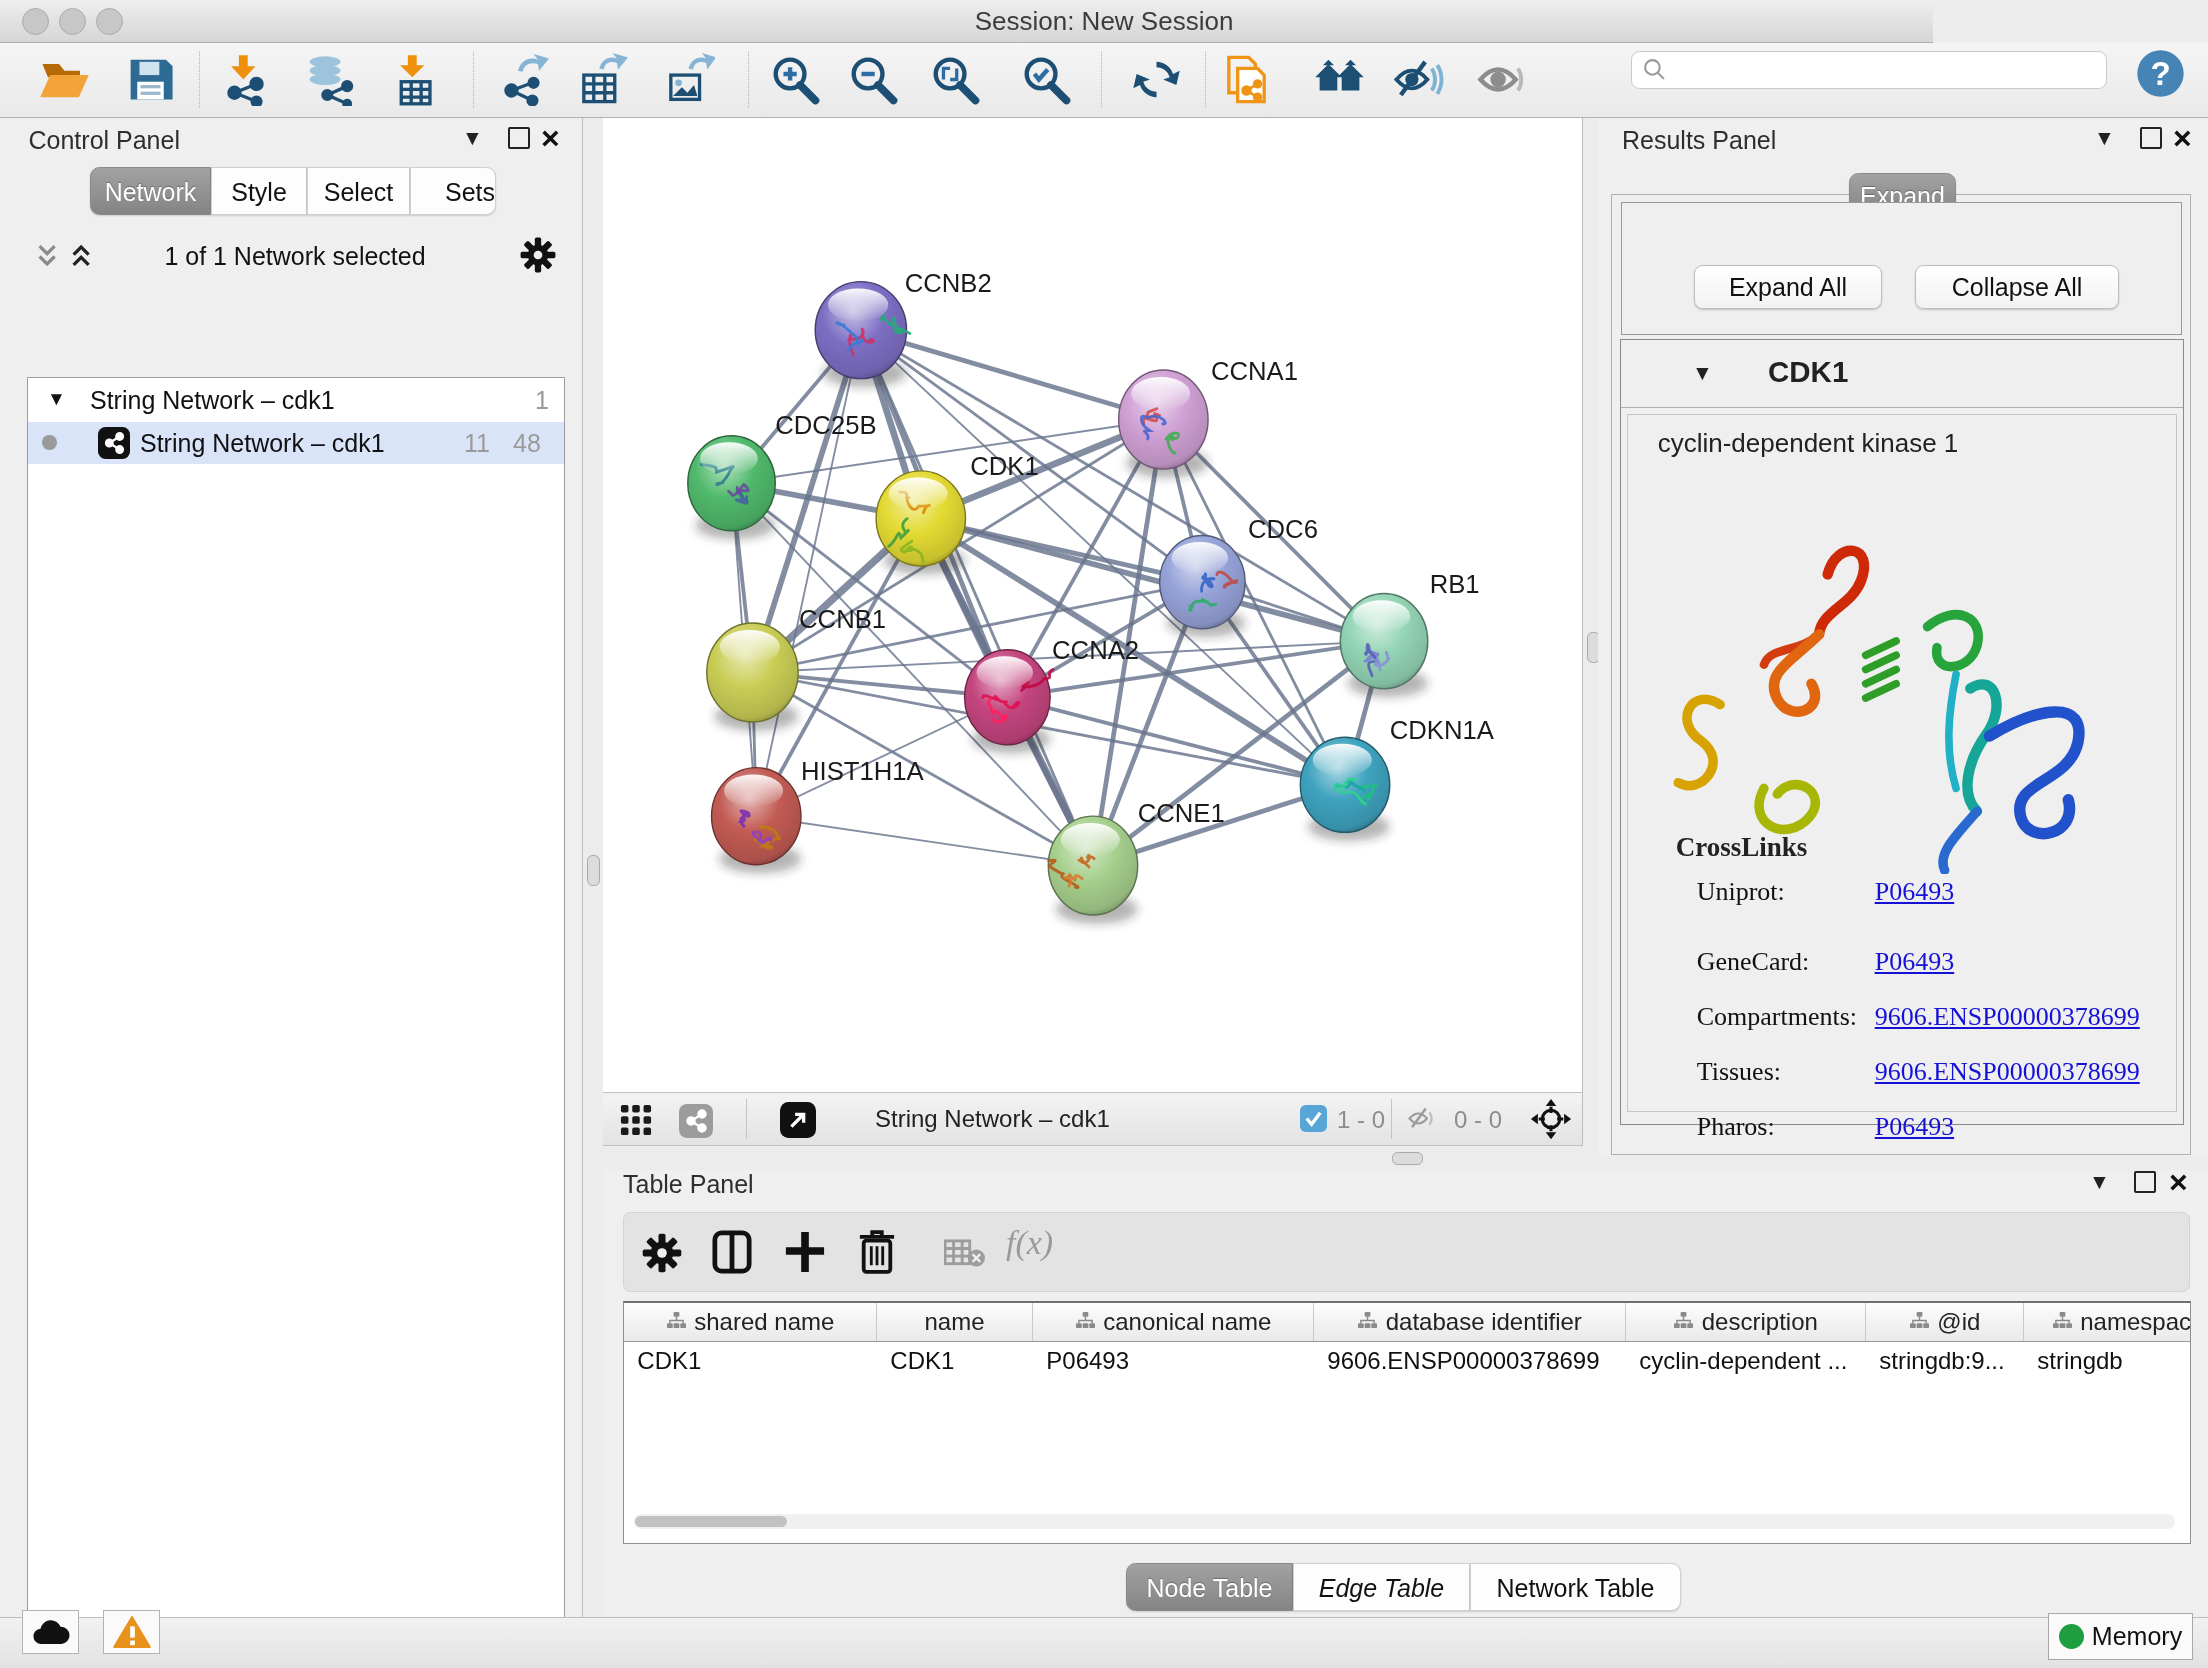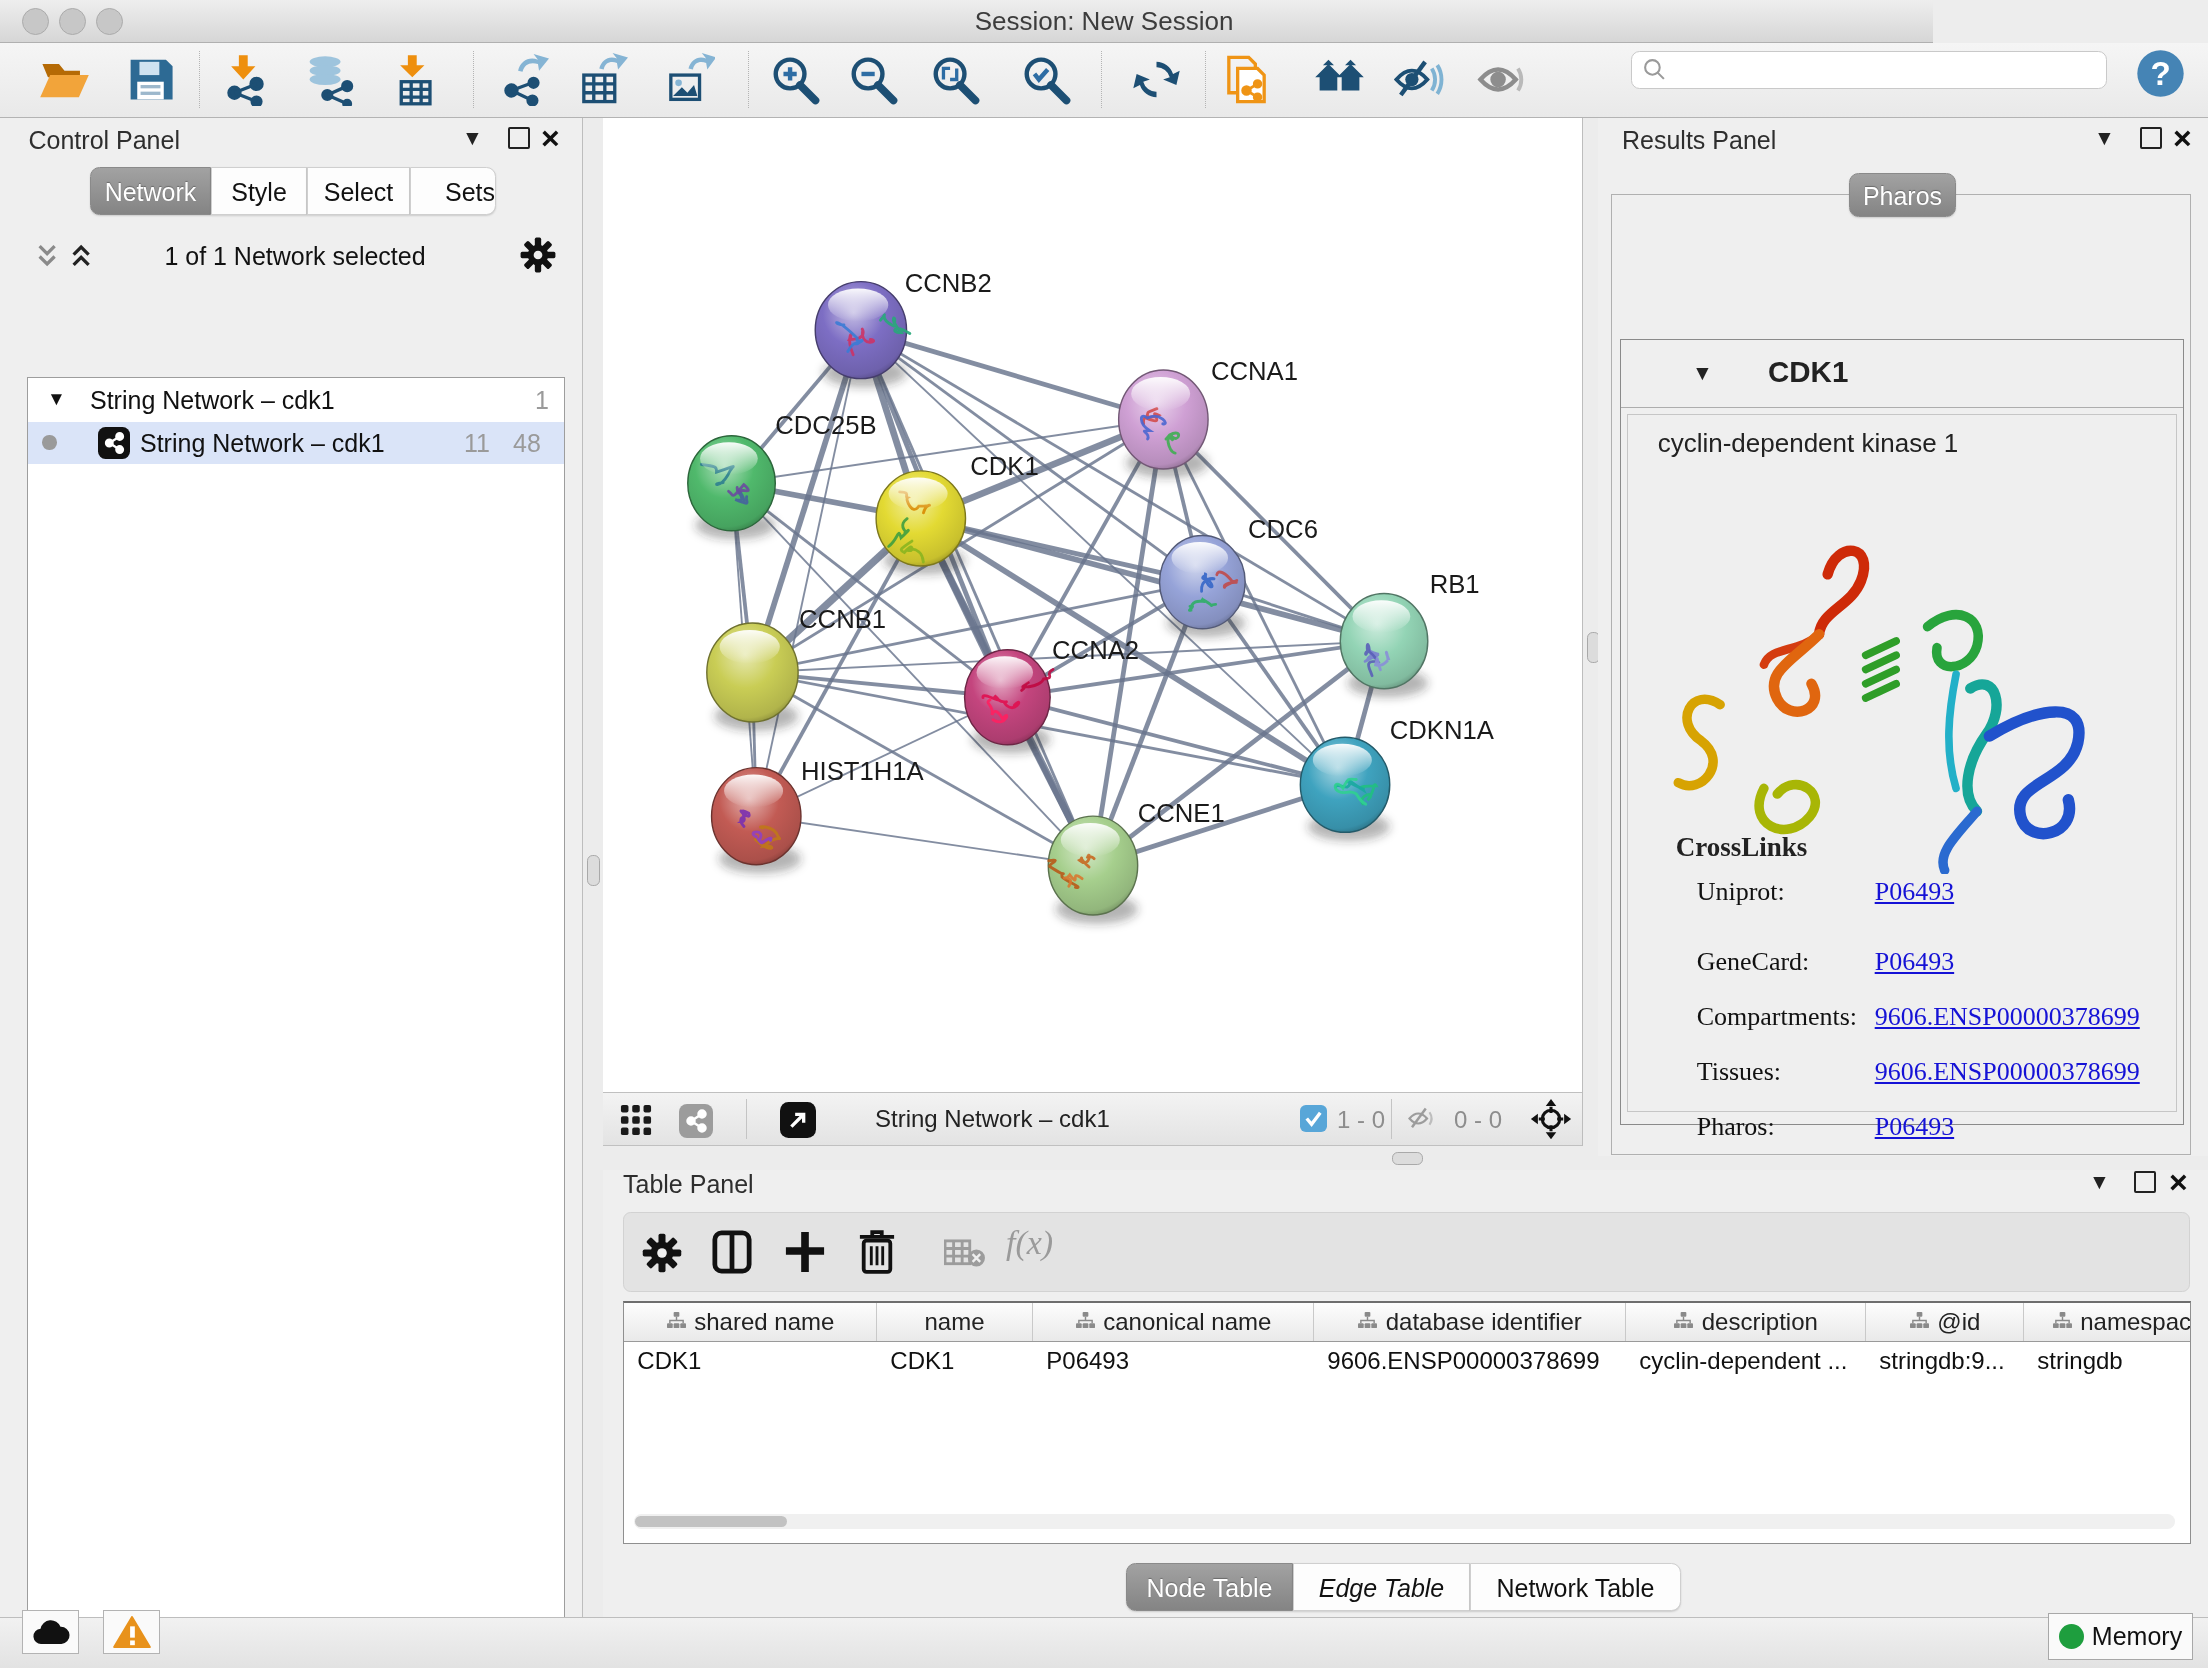--- a/index.html
+++ b/index.html
@@ -585,22 +585,26 @@
       <span class="knobh abs" style="left:789px;top:5.7px"></span>
     </div>
 
   <div class="abs rpanel">
     <span class="abs phead" style="left:24px;top:7.6px">Results Panel</span>
     <span class="abs tri" style="left:496px;top:7.6px">▼</span>
     <span class="abs sqbtn" style="left:542px;top:8.6px"></span>
     <span class="abs xbtn" style="left:575px;top:6.7px">×</span>
 
     <div class="box" style="left:13.3px;top:76px;width:578px;height:959px;border-color:#b0b0b0"></div>
-    <div class="seg sel" style="position:absolute;left:251px;top:55px;width:107px;height:44px;line-height:44px;border-radius:9.5px">Pharos</div>
-
+    <div class="seg sel" style="position:absolute;left:251px;top:55px;width:107px;height:44px;line-height:44px;border-radius:9.5px">Expand</div>
+
+    <div class="box" style="left:23px;top:84px;width:559px;height:131px;border-color:#9a9a9a">
+      <div class="btn abs" style="left:72px;top:62px;width:186px;height:42px;line-height:42px">Expand All</div>
+      <div class="btn abs" style="left:293px;top:62px;width:202px;height:42px;line-height:42px">Collapse All</div>
+    </div>
 
     <div class="box" style="left:22px;top:221px;width:562px;height:784px;border-color:#8a8a8a">
       <div style="position:relative;height:67px;border-bottom:1px solid #adadad">
         <span class="abs" style="left:71px;top:21px;font-size:21px">▼</span>
         <span class="abs" style="left:147px;top:15px;font-size:29.5px;font-weight:bold">CDK1</span>
       </div>
       <div style="position:relative;margin:5.7px;height:696px;border:1px solid #c6c6c6;background:#efefef">
         <span class="abs" style="left:30px;top:13.3px;font-size:26px">cyclin-dependent kinase 1</span>
         <svg class="abs" style="left:14.3px;top:88px" width="533" height="371" viewBox="0 0 560 390">
           <g fill="none" stroke-linecap="round">

